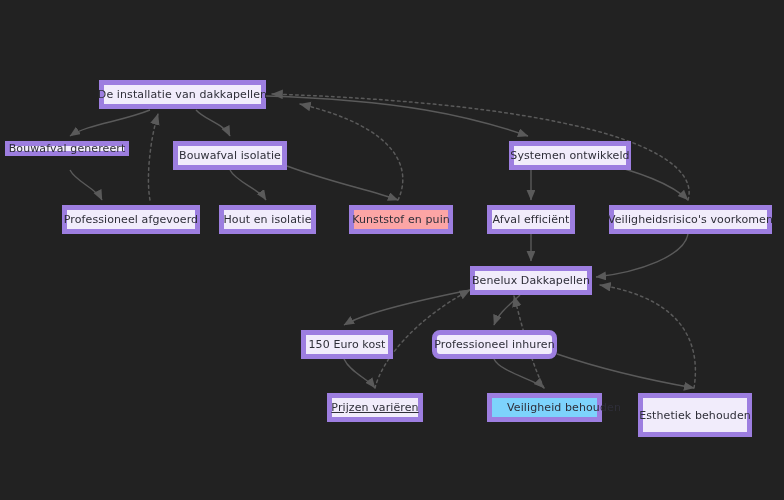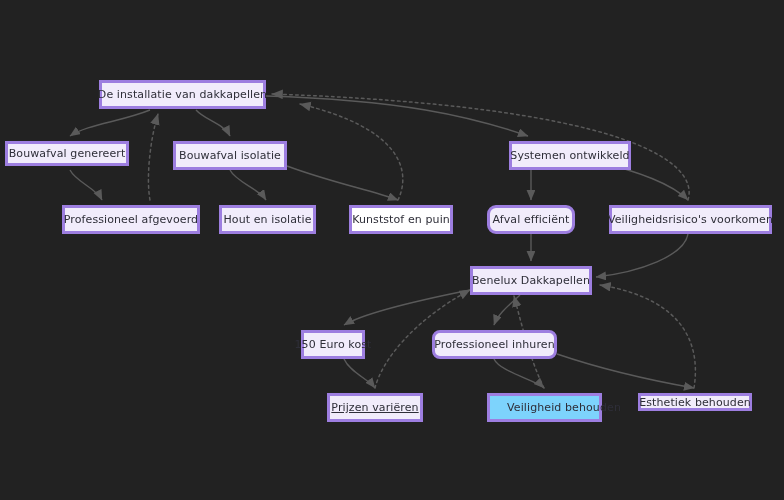--- a/index.html
+++ b/index.html
@@ -28,21 +28,21 @@
     position: absolute;
     left: 0;
     top: 0;
     width: 784px;
     height: 500px;
   }
   .node {
     position: absolute;
     box-sizing: border-box;
     background: #f1ecfb;
-    border: 3px solid #6d28d9;
+    border: 5px solid #6d28d9;
     color: #2e2e38;
     font-size: 11px;
     line-height: 1;
     letter-spacing: 0.1px;
     display: flex;
     align-items: center;
     justify-content: center;
     padding: 0 9px;
     white-space: nowrap;
     cursor: pointer;
@@ -86,56 +86,56 @@
         <path d="M 688 200 C 700 160, 620 106, 272 94" fill="none" stroke="#5a5a5a" stroke-width="1.5" stroke-dasharray="2.6 3.4" stroke-linecap="round" marker-end="url(#arrow-dotted)"></path>
         <path d="M 375 388 C 382 360, 414 320, 470 290" fill="none" stroke="#5a5a5a" stroke-width="1.5" stroke-dasharray="2.6 3.4" stroke-linecap="round" marker-end="url(#arrow-dotted)"></path>
         <path d="M 544 388 C 530 360, 520 318, 514 296" fill="none" stroke="#5a5a5a" stroke-width="1.5" stroke-dasharray="2.6 3.4" stroke-linecap="round" marker-end="url(#arrow-dotted)"></path>
         <path d="M 694 388 C 700 350, 690 300, 600 285" fill="none" stroke="#5a5a5a" stroke-width="1.5" stroke-dasharray="2.6 3.4" stroke-linecap="round" marker-end="url(#arrow-dotted)"></path>
       </g>
   </svg>
   <div id="node-layer">
       <div class="node" style="left: 99px; top: 80px; width: 167px; height: 29px; background: rgb(241, 236, 251); border-color: rgb(157, 126, 224); color: rgb(46, 46, 56);">
         <span class="node-label">De installatie van dakkapellen</span>
       </div>
-      <div class="node" style="left: 5px; top: 141px; width: 124px; height: 25px; background: rgb(241, 236, 251); border-color: rgb(157, 126, 224); color: rgb(46, 46, 56);">
+      <div class="node" style="left: 5px; top: 141px; width: 124px; height: 15px; background: rgb(241, 236, 251); border-color: rgb(157, 126, 224); color: rgb(46, 46, 56);">
         <span class="node-label">Bouwafval genereert</span>
       </div>
       <div class="node" style="left: 173px; top: 141px; width: 114px; height: 29px; background: rgb(241, 236, 251); border-color: rgb(157, 126, 224); color: rgb(46, 46, 56);">
         <span class="node-label">Bouwafval isolatie</span>
       </div>
       <div class="node" style="left: 470px; top: 141px; width: 122px; height: 29px; background: rgb(241, 236, 251); border-color: rgb(157, 126, 224); color: rgb(46, 46, 56); margin-left: 39px;">
         <span class="node-label">Systemen ontwikkeld</span>
       </div>
       <div class="node" style="left: 34px; top: 205px; width: 138px; height: 29px; background: rgb(241, 236, 251); border-color: rgb(157, 126, 224); color: rgb(46, 46, 56); margin-left: 28px;">
         <span class="node-label">Professioneel afgevoerd</span>
       </div>
       <div class="node" style="left: 219px; top: 205px; width: 97px; height: 29px; background: rgb(241, 236, 251); border-color: rgb(157, 126, 224); color: rgb(46, 46, 56);">
         <span class="node-label">Hout en isolatie</span>
       </div>
-      <div class="node" style="left: 349px; top: 205px; width: 104px; height: 29px; background: #ffffff; border-color: rgb(157, 126, 224); color: rgb(46, 46, 56);">
+      <div class="node" style="left: 349px; top: 205px; width: 104px; height: 29px; background: #fca5a5; border-color: rgb(157, 126, 224); color: rgb(46, 46, 56);">
         <span class="node-label">Kunststof en puin</span>
       </div>
-      <div class="node" style="left: 487px; top: 205px; width: 88px; height: 29px; background: rgb(241, 236, 251); border-color: rgb(157, 126, 224); color: rgb(46, 46, 56); border-radius: 9px;">
+      <div class="node" style="left: 487px; top: 205px; width: 88px; height: 29px; background: rgb(241, 236, 251); border-color: rgb(157, 126, 224); color: rgb(46, 46, 56);">
         <span class="node-label">Afval efficiënt</span>
       </div>
       <div class="node" style="left: 470px; top: 266px; width: 122px; height: 29px; background: rgb(241, 236, 251); border-color: rgb(157, 126, 224); color: rgb(46, 46, 56);">
         <span class="node-label">Benelux Dakkapellen</span>
       </div>
       <div class="node" style="left: 609px; top: 205px; width: 163px; height: 29px; background: rgb(241, 236, 251); border-color: rgb(157, 126, 224); color: rgb(46, 46, 56);">
         <span class="node-label">Veiligheidsrisico's voorkomen</span>
       </div>
-      <div class="node" style="left: 301px; top: 330px; width: 64px; height: 29px; background: rgb(241, 236, 251); border-color: rgb(157, 126, 224); color: rgb(46, 46, 56);">
+      <div class="node" style="left: 301px; top: 330px; width: 92px; height: 29px; background: rgb(241, 236, 251); border-color: rgb(157, 126, 224); color: rgb(46, 46, 56);">
         <span class="node-label">150 Euro kost</span>
       </div>
       <div class="node" style="left: 432px; top: 330px; width: 125px; height: 29px; background: rgb(241, 236, 251); border-color: rgb(157, 126, 224); color: rgb(46, 46, 56); border-radius: 8px;">
         <span class="node-label">Professioneel inhuren</span>
       </div>
       <div class="node" style="left: 327px; top: 393px; width: 96px; height: 29px; background: rgb(241, 236, 251); border-color: rgb(157, 126, 224); color: rgb(46, 46, 56); text-decoration: underline;">
         <span class="node-label">Prijzen variëren</span>
       </div>
       <div class="node" style="left: 487px; top: 393px; width: 115px; height: 29px; background: #7dd3fc; border-color: rgb(157, 126, 224); color: rgb(46, 46, 56); padding-left: 48px;">
         <span class="node-label">Veiligheid behouden</span>
       </div>
-      <div class="node" style="left: 638px; top: 393px; width: 114px; height: 18px; background: rgb(241, 236, 251); border-color: rgb(157, 126, 224); color: rgb(46, 46, 56);">
+      <div class="node" style="left: 638px; top: 393px; width: 114px; height: 44px; background: rgb(241, 236, 251); border-color: rgb(157, 126, 224); color: rgb(46, 46, 56);">
         <span class="node-label">Esthetiek behouden</span>
       </div>
     </div>
 </div>
 
 </body></html>

